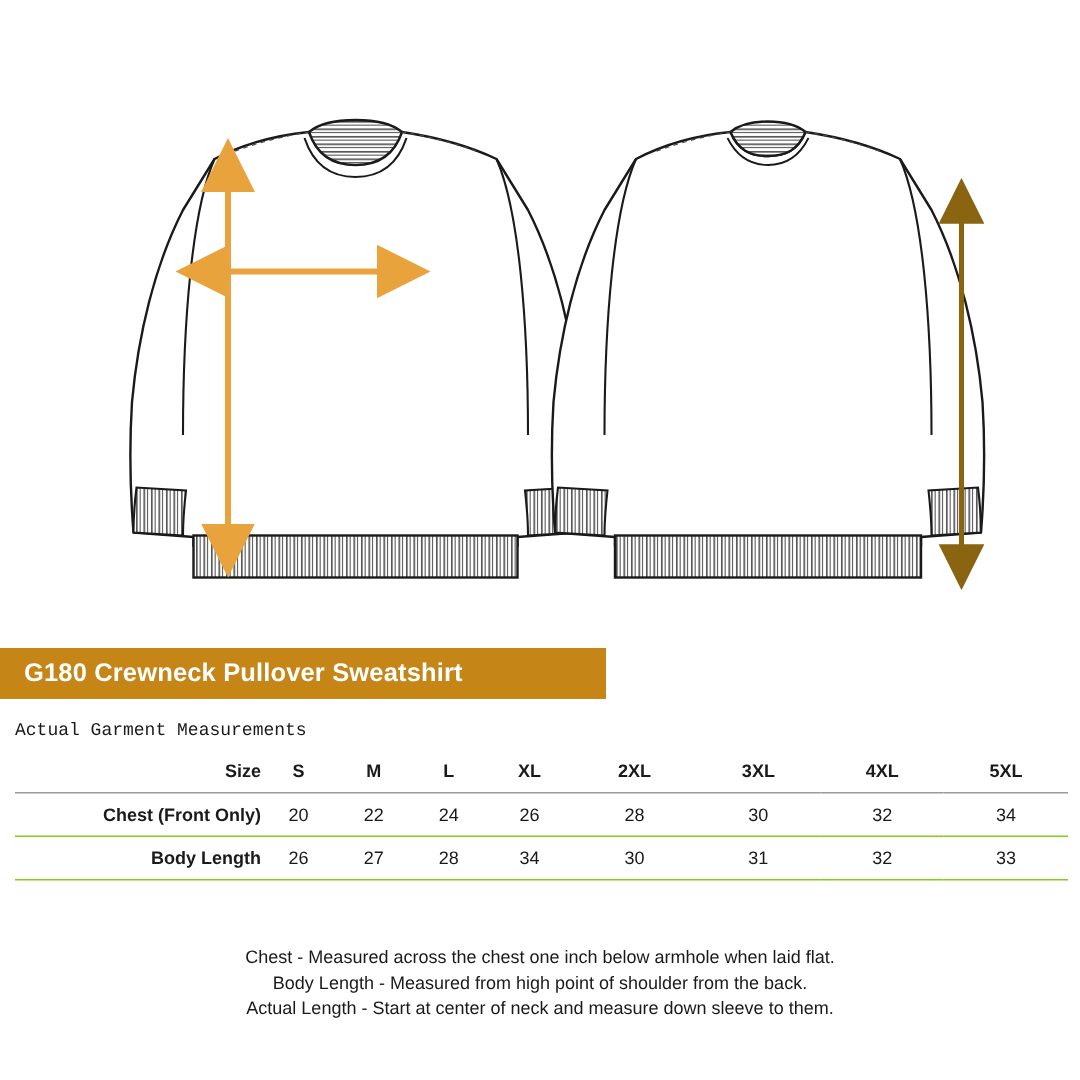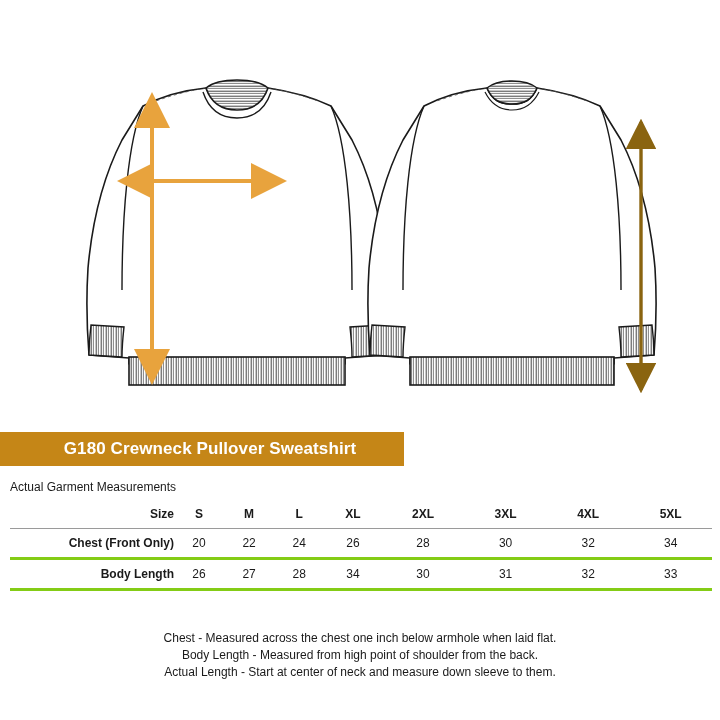--- a/index.html
+++ b/index.html
@@ -29,21 +29,20 @@
   
   .title-bar {
     position: absolute;
     left: 0;
     top: 432px;
     width: 404px;
     height: 34px;
     background: #C58617;
     display: flex;
     align-items: center;
-    justify-content: center;
   }
   .title-bar .title-text {
     color: #ffffff;
     font-size: 17px;
     font-weight: bold;
     padding-left: 16px;
     letter-spacing: 0.1px;
     white-space: nowrap;
   }
 
@@ -52,33 +51,34 @@
     position: absolute;
     left: 0;
     top: 480px;
     width: 720px;
   }
   .meas-caption {
     font-size: 12px;
     padding-left: 10px;
     color: #1a1a1a;
     margin-bottom: 6px;
+    font-family: Liberation Mono, monospace;
   }
 
   table.size-table {
     width: 702px;
     margin-left: 10px;
     border-collapse: collapse;
     font-size: 12px;
   }
   table.size-table th,
   table.size-table td {
     padding: 7px 0 7px 0;
     text-align: center;
-    border-bottom: 3px solid #84cc16;
+    border-bottom: 1px solid #84cc16;
   }
   table.size-table thead th {
     font-weight: bold;
     border-bottom: 1px solid #9a9a9a;
   }
   table.size-table th.rowhead,
   table.size-table td.rowhead {
     text-align: right;
     font-weight: bold;
     width: 160px;

